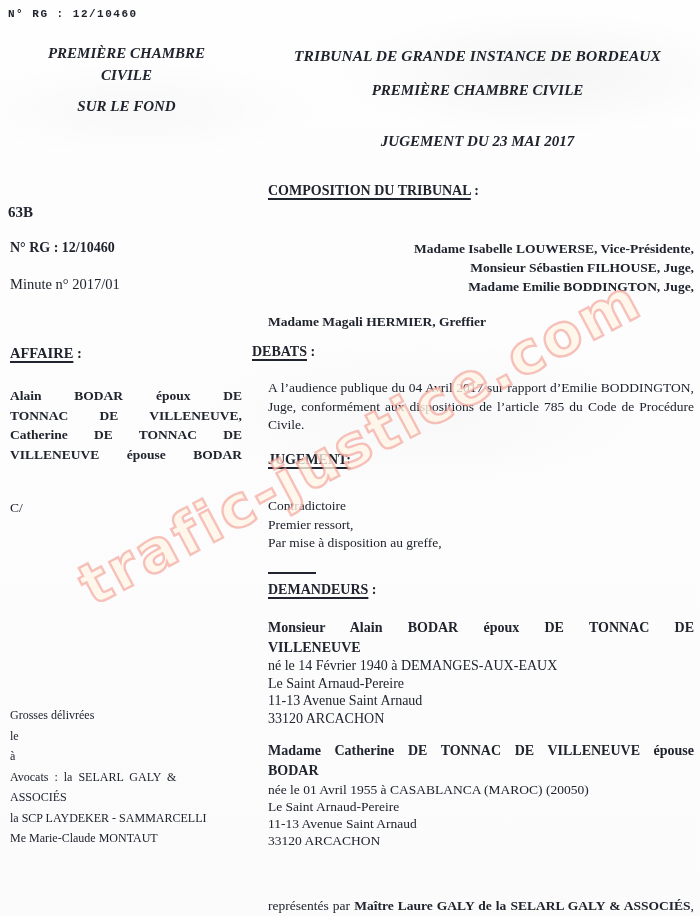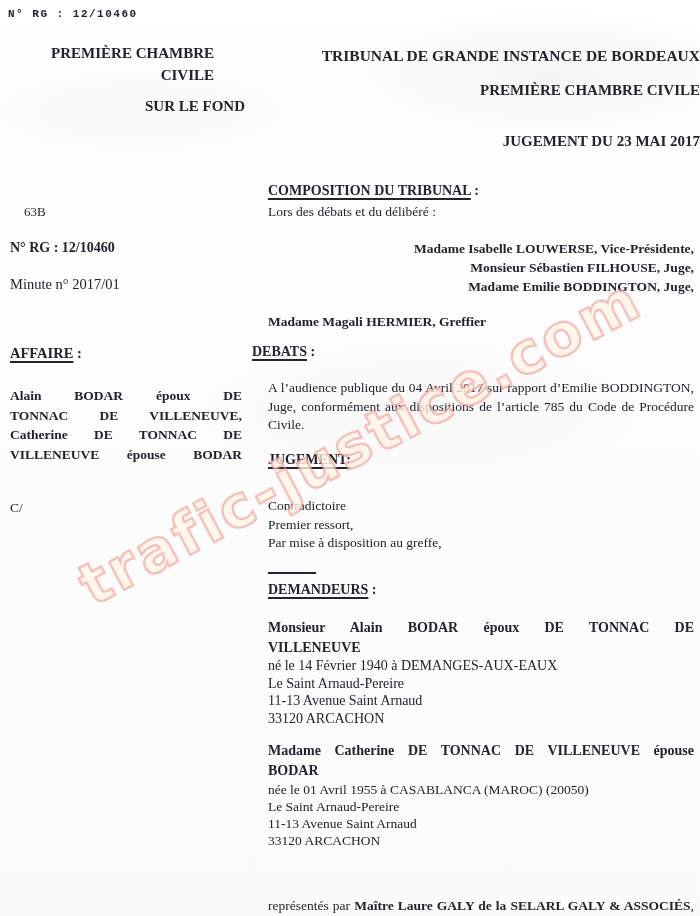--- a/index.html
+++ b/index.html
@@ -11,21 +11,21 @@
     font-family:"Liberation Serif","DejaVu Serif",serif;
     background:
       radial-gradient(ellipse 300px 90px at 78% 8%, rgba(0,0,0,0.035), transparent 70%),
       radial-gradient(ellipse 260px 70px at 20% 12%, rgba(0,0,0,0.025), transparent 70%),
       radial-gradient(ellipse 340px 110px at 60% 45%, rgba(0,0,0,0.02), transparent 70%),
       linear-gradient(180deg,#fefefe,#fbfbfb);
   }
   .abs{position:absolute;}
   .b{font-weight:bold;text-align:right;}
   .u{text-decoration:underline;text-decoration-thickness:1.5px;text-underline-offset:3px;margin-top:24px;}
-  .center{}
+  .center{text-align:center;font-style:italic;}
   .just{text-align:justify;}
   .justall{text-align:justify;text-align-last:justify;}
   .prel{white-space:pre-line;}
   .prew{white-space:pre-wrap;}
   .mono{font-family:"Liberation Mono","DejaVu Sans Mono",monospace;}
   .fs-body{font-size:13.5px;line-height:18.5px;}
   .fs-head{font-size:14.5px;}
   .rule{border:none;border-top:2px solid #20242e;margin:0;}
   #watermark{
     left:10px;top:408px;width:700px;
@@ -52,41 +52,47 @@
 
   <div class="abs b center" style="left:8px;top:42px;width:237px;font-size:15px;line-height:22px;">
     <div style="width:175px;margin:0 auto;">PREMIÈRE CHAMBRE CIVILE</div>
   </div>
   <div class="abs b center" style="left:8px;top:98px;width:237px;font-size:15px;">SUR LE FOND</div>
 
   <div class="abs b center" style="left:255px;top:47px;width:445px;font-size:15.5px;">TRIBUNAL DE GRANDE INSTANCE DE BORDEAUX</div>
   <div class="abs b center" style="left:255px;top:82px;width:445px;font-size:15px;">PREMIÈRE CHAMBRE CIVILE</div>
   <div class="abs b center" style="left:255px;top:133px;width:445px;font-size:15px;">JUGEMENT DU 23 MAI 2017</div>
 
-  <div class="abs" style="left:24px;top:204px;font-size:13px;">63B</div>
+  <div class="abs" style="left:8px;top:204px;font-size:15px;font-weight:bold;">63B</div>
   <div class="abs b" style="left:10px;top:240px;font-size:14px;">N° RG : 12/10460</div>
   <div class="abs" style="left:10px;top:276px;font-size:14.5px;">Minute n° 2017/01</div>
 
   <div class="abs b fs-head" style="left:10px;top:345px;">
     <span class="u">AFFAIRE</span><span> :</span>
   </div>
 
   <div class="abs b prel justall" style="left:10px;top:386px;width:232px;font-size:13.5px;line-height:19.5px;">Alain BODAR époux DE
 TONNAC DE VILLENEUVE,
 Catherine DE TONNAC DE
 VILLENEUVE épouse BODAR</div>
 
   <div class="abs" style="left:10px;top:500px;font-size:13.5px;">C/</div>
 
 
+  <div class="abs prew" style="left:10px;top:705px;width:228px;font-size:12px;line-height:20.5px;">Grosses délivrées
+le
+à
+Avocats  :  la  SELARL  GALY  &amp;
+ASSOCIÉS
+la SCP LAYDEKER - SAMMARCELLI
+Me Marie-Claude MONTAUT</div>
 
   <div class="abs b" style="left:268px;top:183px;font-size:14px;">
     <span class="u">COMPOSITION DU TRIBUNAL</span><span> :</span>
   </div>
-  <div class="abs fs-body" style="left:268px;top:203px;width:426px;">Lors des débats et du délibéré :</div>
   <div class="abs b prel" style="left:268px;top:239px;width:426px;font-size:13.5px;line-height:19px;">Madame Isabelle LOUWERSE, Vice-Présidente,
 Monsieur Sébastien FILHOUSE, Juge,
 Madame Emilie BODDINGTON, Juge,</div>
   <div class="abs b" style="left:268px;top:314px;font-size:13.5px;">Madame Magali HERMIER, Greffier</div>
 
   <div class="abs b" style="left:252px;top:344px;font-size:14px;">
     <span class="u">DEBATS</span><span> :</span>
   </div>
   <div class="abs just fs-body" style="left:268px;top:379px;width:426px;">A l’audience publique du 04 Avril 2017 sur rapport d’Emilie BODDINGTON, Juge, conformément aux dispositions de l’article 785 du Code de Procédure Civile.</div>
 

